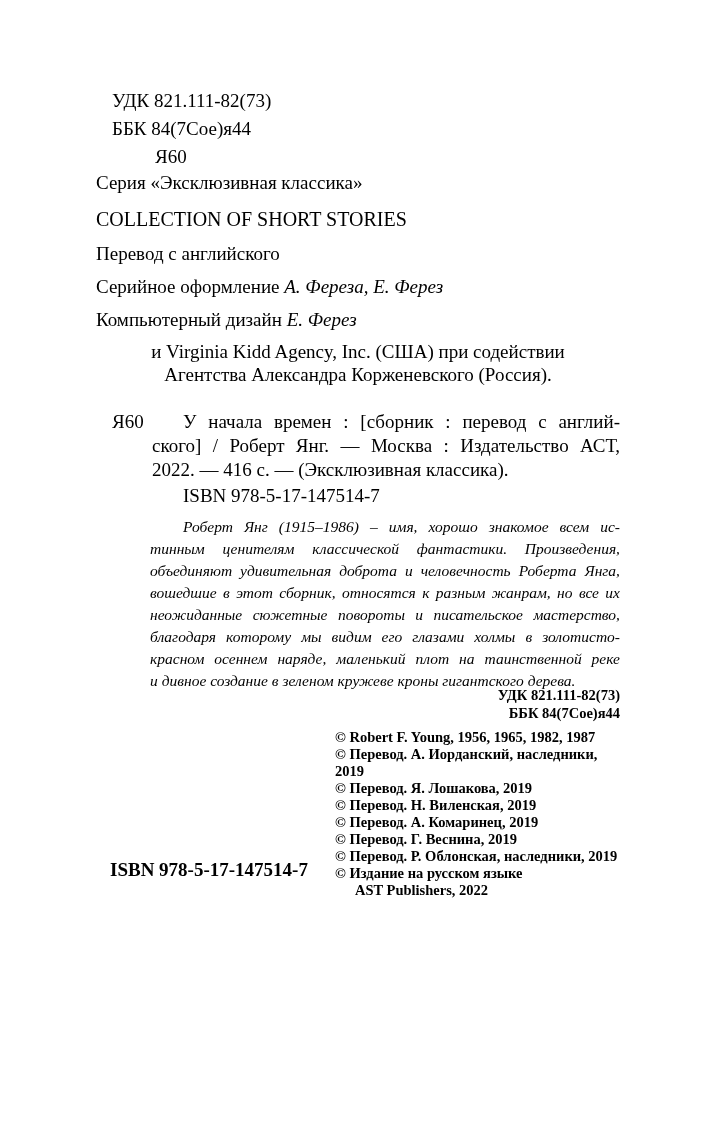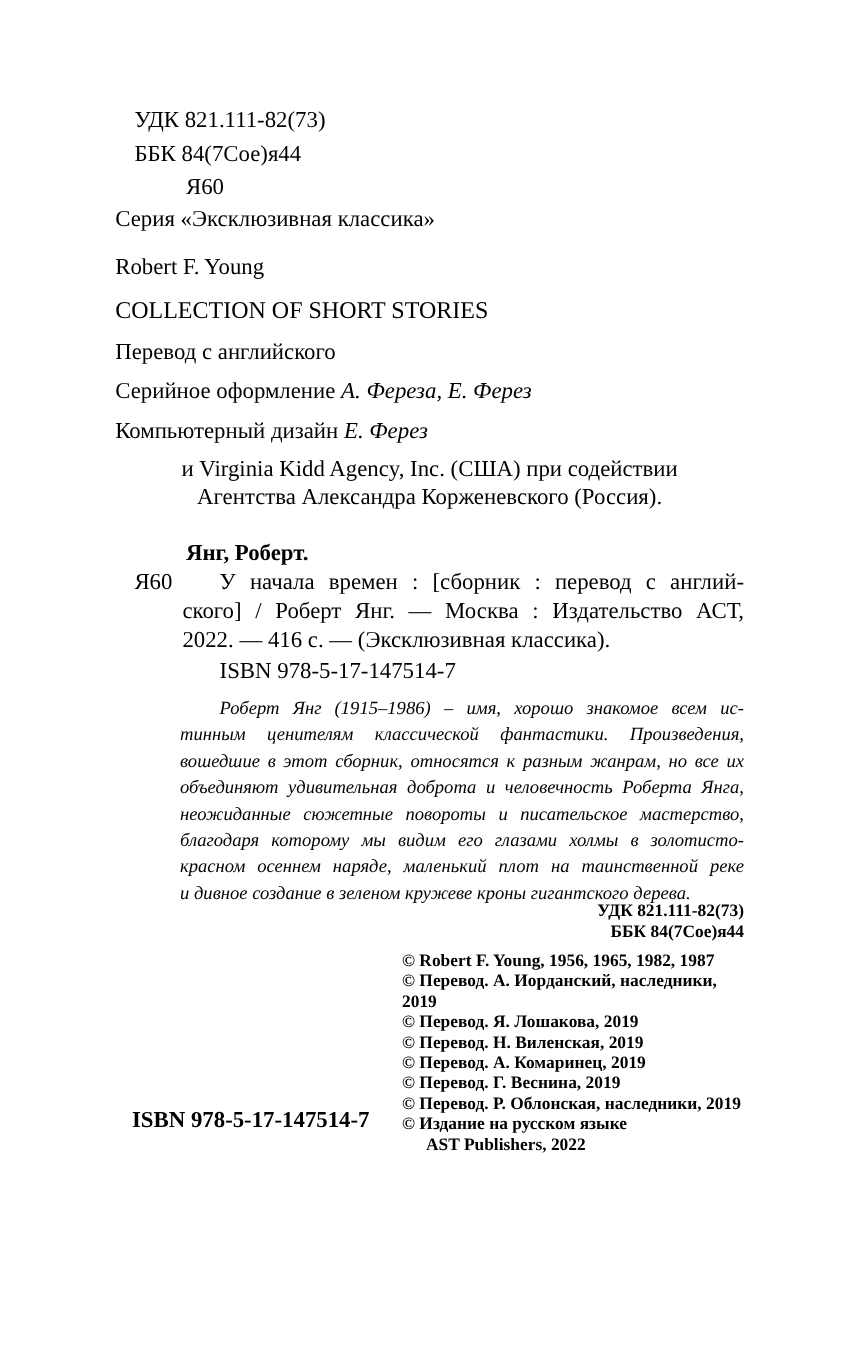--- a/index.html
+++ b/index.html
@@ -61,49 +61,47 @@
 
 <div class="content">
 
   <div class="top-codes">
     <div>УДК 821.111-82(73)</div>
     <div>ББК 84(7Сое)я44</div>
     <div class="sign">Я60</div>
   </div>
 
   <div class="c series">Серия «Эксклюзивная классика»</div>
-  <div class="c author">Robert F. Young</div>
   <div class="c title">COLLECTION OF SHORT STORIES</div>
   <div class="c perevod">Перевод с английского</div>
 
   <div class="c design1"><span>Серийное оформление </span><i>А. Фереза, Е. Ферез</i></div>
 
   <div class="c design2"><span>Компьютерный дизайн </span><i>Е. Ферез</i></div>
 
   <div class="permission">
     <div>и Virginia Kidd Agency, Inc. (США) при содействии</div>
     <div>Агентства Александра Корженевского (Россия).</div>
   </div>
 
   <div class="card">
-    <div class="card-heading">Янг, Роберт.</div>
     <div class="card-entry">
       <span class="sign">Я60</span>
       <div class="jline entry-first">У начала времен : [сборник : перевод с англий-</div>
       <div class="jline">ского] / Роберт Янг. — Москва : Издательство АСТ,</div>
       <div>2022. — 416 с. — (Эксклюзивная классика).</div>
     </div>
     <div class="card-isbn">ISBN 978-5-17-147514-7</div>
   </div>
 
   <div class="annotation">
     <div class="jline first">Роберт Янг (1915–1986) – имя, хорошо знакомое всем ис-</div>
     <div class="jline">тинным ценителям классической фантастики. Произведения,</div>
+    <div class="jline">объединяют удивительная доброта и человечность Роберта Янга,</div>
     <div class="jline">вошедшие в этот сборник, относятся к разным жанрам, но все их</div>
-    <div class="jline">объединяют удивительная доброта и человечность Роберта Янга,</div>
     <div class="jline">неожиданные сюжетные повороты и писательское мастерство,</div>
     <div class="jline">благодаря которому мы видим его глазами холмы в золотисто-</div>
     <div class="jline">красном осеннем наряде, маленький плот на таинственной реке</div>
     <div>и дивное создание в зеленом кружеве кроны гигантского дерева.</div>
   </div>
 
   <div class="bottom-codes">
     <div>УДК 821.111-82(73)</div>
     <div>ББК 84(7Сое)я44</div>
   </div>

